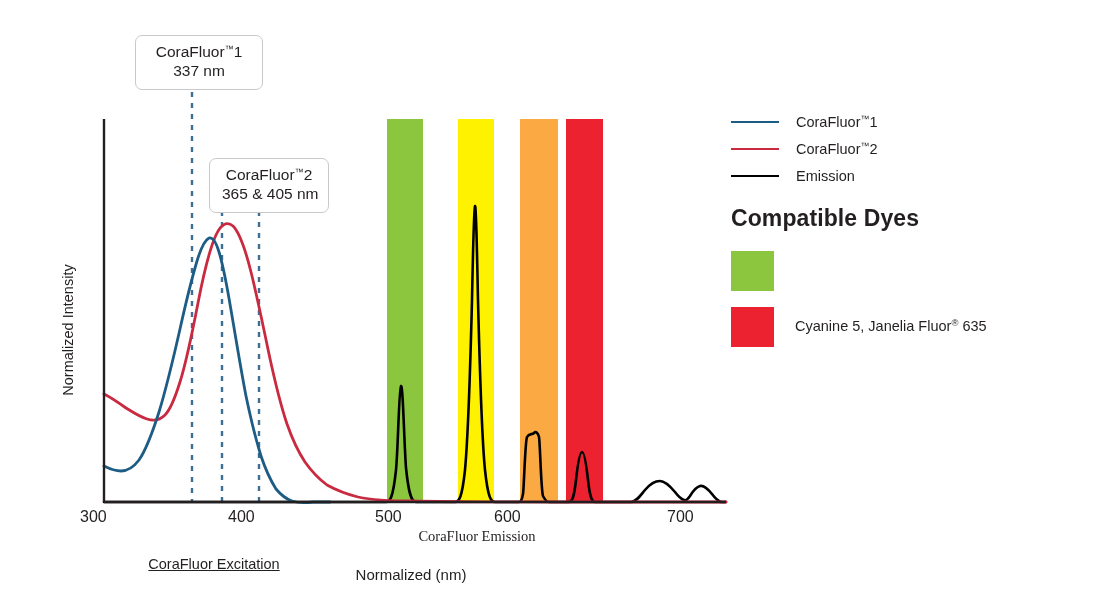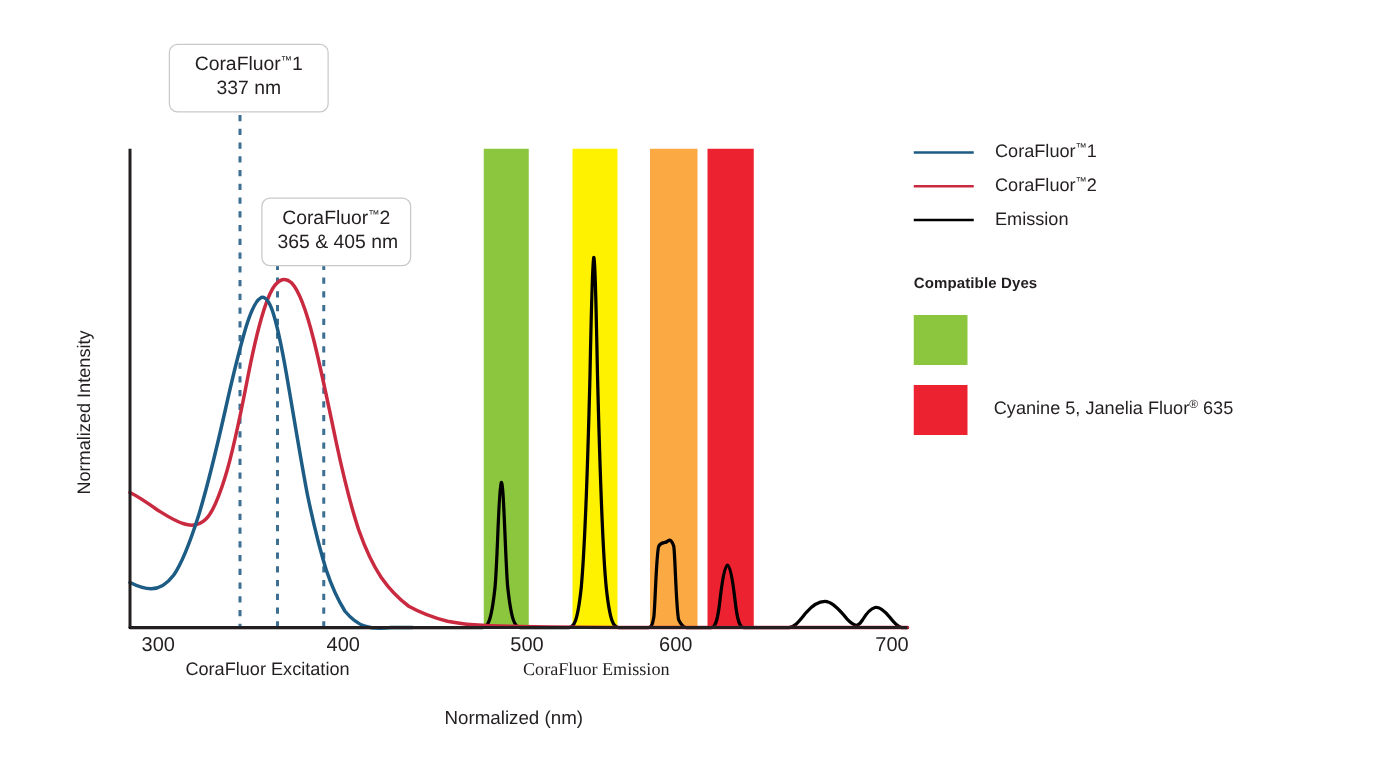--- a/index.html
+++ b/index.html
@@ -52,21 +52,21 @@
   }
 
   #callout-cf1 { left: 135px; top: 35px; width: 128px; }
   #callout-cf2 { left: 209px; top: 158px; width: 120px; }
 
   
   .tick-label {
     position: absolute;
     font-size: 16px;
     color: #231f20;
-    text-align: right;
+    text-align: left;
     width: 60px;
     transform: translateX(-30px);
   }
 
   .axis-note {
     position: absolute;
     font-size: 14.5px;
     color: #231f20;
     text-align: center;
     width: 260px;
@@ -119,22 +119,22 @@
     font-size: 14.5px;
     color: #231f20;
     white-space: nowrap;
   }
   .curve-label sup {
     font-size: 9px;
     vertical-align: 0.55em;
   }
 
   #dyes-title {
-    margin-top: 30px;
-    font-size: 12px;
+    margin-top: 16px;
+    font-size: 23px;
     font-weight: bold;
     color: #231f20;
     letter-spacing: 0.1px;
   }
 
   #dye-list { margin-top: 14px; }
   .dye-row {
     display: flex;
     align-items: center;
     min-height: 50px;
@@ -259,21 +259,21 @@
     <span class="ln"><span>CoraFluor</span><sup>™</sup><span>2</span></span>
     <span class="ln">365 &amp; 405 nm</span>
   </div>
 
   <div class="tick-label" style="left:110px; top:508px;">300</div>
   <div class="tick-label" style="left:258px; top:508px;">400</div>
   <div class="tick-label" style="left:405px; top:508px;">500</div>
   <div class="tick-label" style="left:524px; top:508px;">600</div>
   <div class="tick-label" style="left:697px; top:508px;">700</div>
 
-  <div class="axis-note" style="left:214px; top:528px;">CoraFluor Excitation</div>
+  <div class="axis-note" style="left:214px; top:556px;text-decoration:underline;">CoraFluor Excitation</div>
   <div class="axis-note" style="left:477px; top:528px;font-family:Liberation Serif, serif;">CoraFluor Emission</div>
 
   <div id="x-axis-title">Normalized (nm)</div>
   <div id="y-axis-title">Normalized Intensity</div>
 
   <div id="legend">
 
     <div class="curve-legend-row">
       <span class="curve-swatch" style="border-top-color:#1d5c84;"></span>
       <span class="curve-label"><span>CoraFluor</span><sup>™</sup><span>1</span></span>

